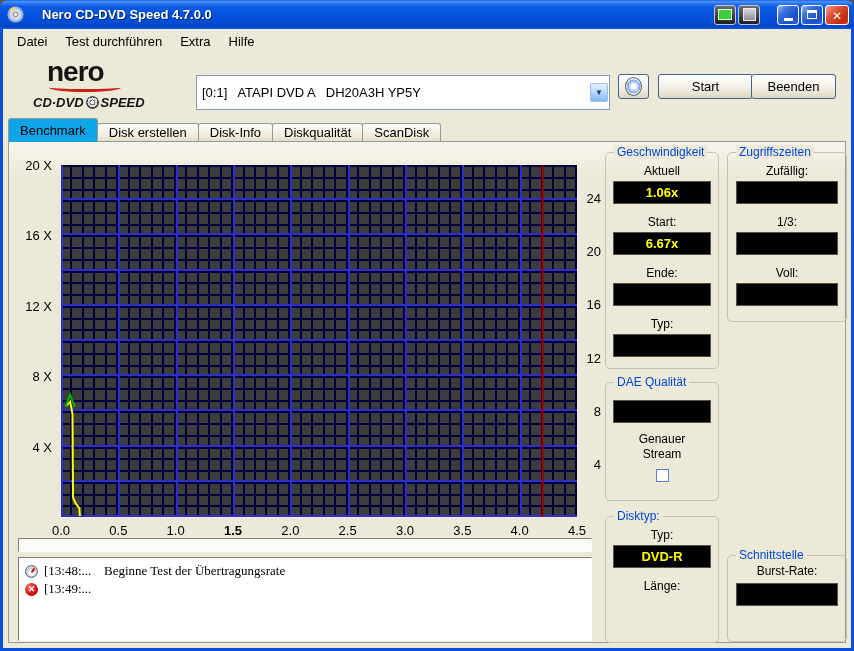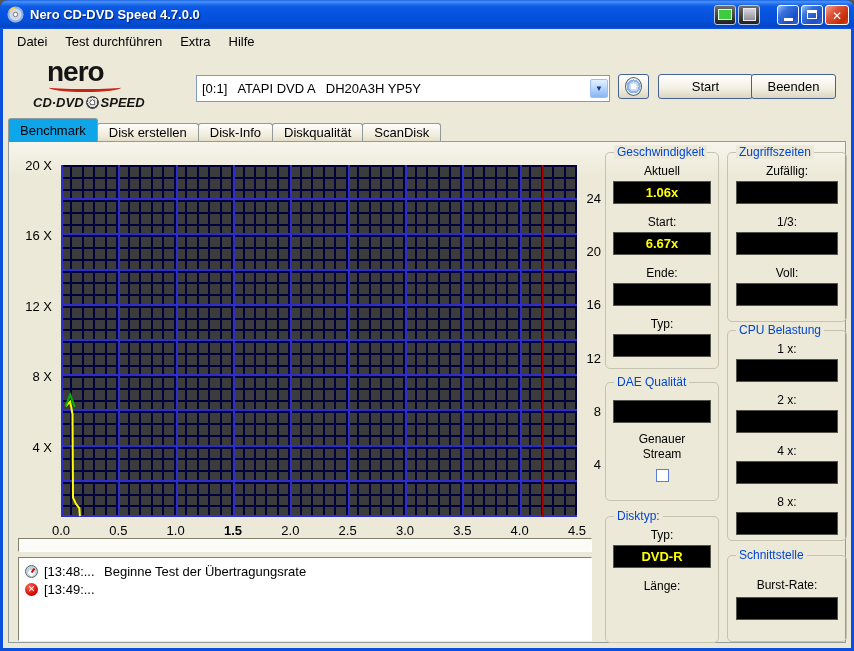--- a/index.html
+++ b/index.html
@@ -5,21 +5,21 @@
   html,body{margin:0;padding:0;background:#555;}
   .window{position:relative;width:854px;height:651px;background:#0a50dd;overflow:hidden;
           font-family:"Liberation Sans","DejaVu Sans",sans-serif;border-radius:8px 8px 0 0;}
   .client{position:absolute;left:3px;top:29px;width:848px;height:619px;background:#ece9d8;}
 
   
   .titlebar{position:absolute;left:0;top:0;width:854px;height:29px;box-sizing:border-box;
     background:linear-gradient(180deg,#1a63e4 0%,#4a92f5 6%,#2a79ef 12%,#0d5be4 22%,#0653e0 45%,#0550da 72%,#0345c5 92%,#0d59e8 100%);
     border-radius:8px 8px 0 0;display:flex;align-items:center;padding:0 5px 0 7px;}
   .app-icon{width:17px;height:17px;display:inline-block;}
-  .title-text{flex:1;margin-left:6px;color:#fff;font-size:13px;font-weight:bold;
+  .title-text{flex:1;margin-left:18px;color:#fff;font-size:13px;font-weight:bold;
     text-shadow:1px 1px 1px rgba(0,25,90,.85);white-space:nowrap;}
   .tb-btns{display:flex;align-items:center;}
   .tbtn{width:22px;height:20px;margin-left:2px;border-radius:3px;border:1px solid #fff;
     box-sizing:border-box;display:flex;align-items:center;justify-content:center;cursor:default;}
   .tbtn.custom{background:linear-gradient(180deg,#6d6d6d,#1f1f1f);border:1px solid #b9c9e9;}
   .mini-screen{width:12px;height:9px;background:#3ecb3e;border:1px solid #d9ffd9;}
   .mini-disk{width:11px;height:11px;background:linear-gradient(180deg,#d6d6de,#8f8f98);border:1px solid #e9e9f2;}
   .tbtn.min{margin-left:17px;}
   .tbtn.min,.tbtn.max{background:linear-gradient(135deg,#9dbdf3 0%,#3a72dd 30%,#1a4fc8 72%,#2e63d8 100%);}
   .tbtn.close{width:24px;background:linear-gradient(135deg,#f4a18d 0%,#de5439 35%,#c22a05 78%,#d8431e 100%);}
@@ -34,21 +34,21 @@
 
   
   .logo{position:absolute;left:33px;top:58px;width:150px;color:#141414;}
   .logo-brand{font-size:28px;font-weight:bold;letter-spacing:-1px;line-height:1;margin-left:14px;}
   .logo-swoosh{width:72px;height:6px;border-bottom:3px solid #cc2214;border-radius:0 0 100% 100%/0 0 9px 9px;margin:-3px 0 3px 16px;}
   .logo-sub{font-size:13px;font-weight:bold;font-style:italic;display:flex;align-items:center;gap:2px;}
   .logo-disc{width:13px;height:13px;border-radius:50%;flex:0 0 auto;
     background:radial-gradient(circle,#fff 0 2px,#777 2px 3px,#ddd 3px 5px,#444 5px 6.5px,transparent 6.5px);}
 
   
-  .combo{position:absolute;left:196px;top:75px;width:414px;height:27px;background:#fff;
+  .combo{position:absolute;left:196px;top:75px;width:414px;height:35px;background:#fff;
     border:1px solid #7f9db9;box-sizing:border-box;display:flex;align-items:center;font-size:13px;}
   .combo-text{flex:1;padding-left:5px;white-space:pre;overflow:hidden;color:#000;}
   .combo-btn{width:18px;height:19px;margin:1px;border-radius:2px;border:1px solid #9ebff0;box-sizing:border-box;
     background:linear-gradient(180deg,#e4f0ff 0%,#c1dcff 40%,#87b5f1 100%);display:flex;align-items:center;justify-content:center;}
   .combo-btn::after{content:"▼";font-size:8px;color:#123a80;}
   .xp-btn{position:absolute;box-sizing:border-box;border:1px solid #44618f;border-radius:3px;
     background:linear-gradient(180deg,#ffffff 0%,#f3f0e5 55%,#ddd6bf 100%);
     font-size:13px;color:#000;display:flex;align-items:center;justify-content:center;font-family:inherit;}
   .tool-btn{left:618px;top:74px;width:31px;height:25px;}
   .cd-icon{width:17px;height:17px;border-radius:50%;border:1px solid #566;
@@ -79,21 +79,21 @@
   .yticks-right span{position:absolute;right:2px;transform:translateY(-50%);font-size:13px;color:#000;}
   .xticks{position:absolute;left:52px;top:381px;width:516px;height:16px;}
   .xticks span{position:absolute;transform:translateX(-50%);font-size:13px;color:#000;}
 
   .progress{position:absolute;left:9px;top:396px;width:574px;height:14px;box-sizing:border-box;
     background:#fbfbf8;border:1px solid;border-color:#84826f #fdfdfb #fdfdfb #84826f;}
 
   
   .logbox{position:absolute;left:9px;top:415px;width:574px;height:84px;box-sizing:border-box;background:#fff;
     border:1px solid;border-color:#84826f #fdfdfb #fdfdfb #84826f;padding:4px 2px;font-size:13px;color:#000;}
-  .logrow{display:flex;align-items:center;height:18px;margin-left:3px;}
+  .logrow{display:flex;align-items:center;height:18px;margin-left:3px;font-family:Liberation Serif, serif;}
   .log-icon{width:15px;display:flex;justify-content:center;margin-right:5px;flex:0 0 auto;}
   .log-time{width:60px;white-space:pre;flex:0 0 auto;}
   .log-msg{white-space:pre;}
   .test-icon{width:13px;height:13px;border-radius:50%;border:1px solid #567;box-sizing:border-box;position:relative;
     background:radial-gradient(circle at 50% 62%,#fff 0 36%,#c7d3d8 36% 100%);}
   .test-icon::after{content:"";position:absolute;left:6px;top:2px;width:2px;height:5px;background:#c00;transform:rotate(35deg);}
   .err-icon{width:13px;height:13px;border-radius:50%;display:flex;align-items:center;justify-content:center;
     background:radial-gradient(circle at 35% 30%,#ff6655,#c80000 72%);}
   .err-icon::after{content:"✕";color:#fff;font-size:9px;font-weight:bold;line-height:1;}
 
@@ -108,21 +108,21 @@
   #g-geschwindigkeit{left:596px;top:10px;width:114px;height:217px;}
   #g-zugriffszeiten{left:718px;top:10px;width:120px;height:170px;}
   #g-cpu{left:718px;top:188px;width:120px;height:211px;}
   #g-dae{left:596px;top:240px;width:114px;height:119px;}
   #g-dae .valuebox{margin-top:17px;}
   #g-dae .glabel{margin-top:9px;}
   #g-dae .glabel + .glabel{margin-top:1px;}
   .checkbox{width:13px;height:13px;background:#fff;border:1px solid #5a7edc;box-sizing:border-box;margin-top:8px;}
   #g-disktyp{left:596px;top:374px;width:114px;height:127px;}
   #g-schnittstelle{left:718px;top:413px;width:120px;height:87px;}
-  #g-schnittstelle .glabel{margin-top:22px;}
+  #g-schnittstelle .glabel{margin-top:8px;}
   #g-schnittstelle .valuebox{margin-top:5px;}
 </style>
 </head>
 <body>
 
 <div class="window">
   <div class="client"></div>
 
   <div class="titlebar">
     <span class="app-icon">
@@ -262,33 +262,20 @@
       <div class="group-body">
         <div class="glabel">Zufällig:</div>
         <div class="valuebox"></div>
         <div class="glabel">1/3:</div>
         <div class="valuebox"></div>
         <div class="glabel">Voll:</div>
         <div class="valuebox"></div>
       </div>
     </div>
 
-    <div class="group wide" id="g-cpu">
-      <span class="group-title">CPU Belastung</span>
-      <div class="group-body">
-        <div class="glabel">1 x:</div>
-        <div class="valuebox"></div>
-        <div class="glabel">2 x:</div>
-        <div class="valuebox"></div>
-        <div class="glabel">4 x:</div>
-        <div class="valuebox"></div>
-        <div class="glabel">8 x:</div>
-        <div class="valuebox"></div>
-      </div>
-    </div>
 
     <div class="group" id="g-dae">
       <span class="group-title">DAE Qualität</span>
       <div class="group-body">
         <div class="valuebox"></div>
         <div class="glabel">Genauer</div>
         <div class="glabel">Stream</div>
         <div class="checkbox"></div>
       </div>
     </div>

